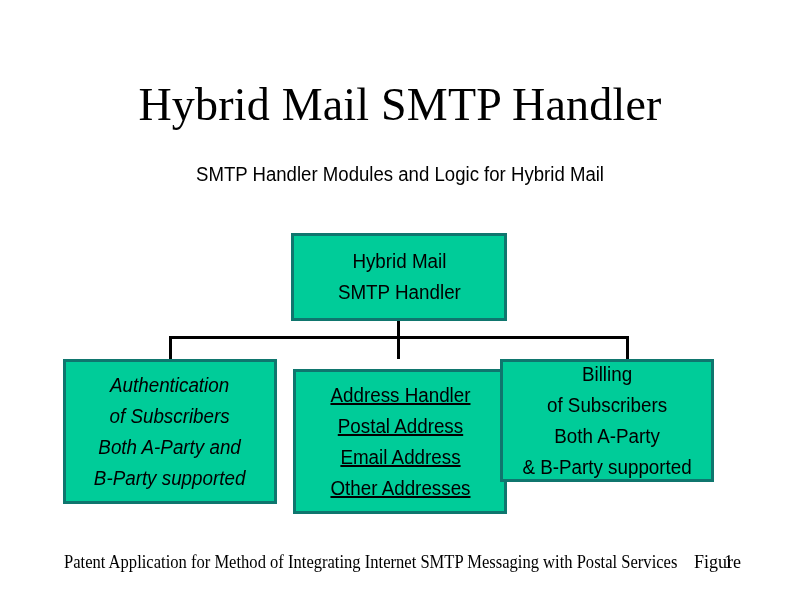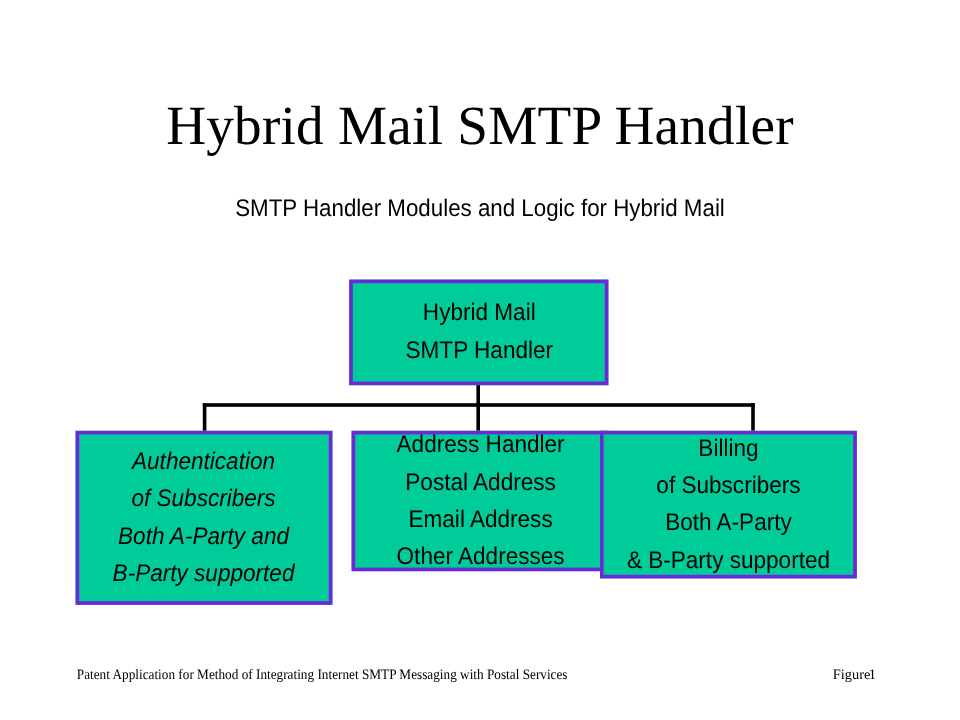--- a/index.html
+++ b/index.html
@@ -67,51 +67,51 @@
   .conn-v-top   { left: 397px; top: 320px; width: 3px;   height: 18px; }
   .conn-h-bar   { left: 169px; top: 336px; width: 460px; height: 3px;  }
   .conn-v-left  { left: 169px; top: 336px; width: 3px;   height: 23px; }
   .conn-v-mid   { left: 397px; top: 336px; width: 3px;   height: 23px; }
   .conn-v-right { left: 626px; top: 336px; width: 3px;   height: 23px; }
 
   
   .node-box {
     position: absolute;
     box-sizing: border-box;
-    border: 3px solid #6d28d9;
+    border: 3px solid #0f766e;
     background: #00CC99;
     display: flex;
     align-items: center;
     justify-content: center;
     text-align: center;
   }
   .node-box .node-text {
     font-family: "Liberation Sans", sans-serif;
     font-size: 20px;
     line-height: 31px;
     font-weight: normal;
     color: #000000;
     transform: scaleX(0.94);
     white-space: pre-line;
   }
 
   #box-root     { left: 291px; top: 233px; width: 216px; height: 88px; }
   #box-auth     { left: 63px;  top: 359px; width: 214px; height: 145px; font-style: italic; }
-  #box-address  { left: 293px; top: 359px; width: 214px; height: 117px; }
+  #box-address  { left: 293px; top: 369px; width: 214px; height: 145px; text-decoration: underline; }
   #box-billing  { left: 500px; top: 359px; width: 214px; height: 123px; text-align: center; }
 
   
   .footer {
     position: absolute;
     left: 0;
     top: 550px;
     width: 800px;
     height: 24px;
     font-family: "Liberation Serif", "DejaVu Serif", serif;
-    font-size: 12px;
+    font-size: 18px;
     line-height: 24px;
     color: #000000;
     white-space: nowrap;
   }
   .footer-caption {
     position: absolute;
     left: 64px;
     top: 0;
     transform: scaleX(0.92);
     transform-origin: left top;

